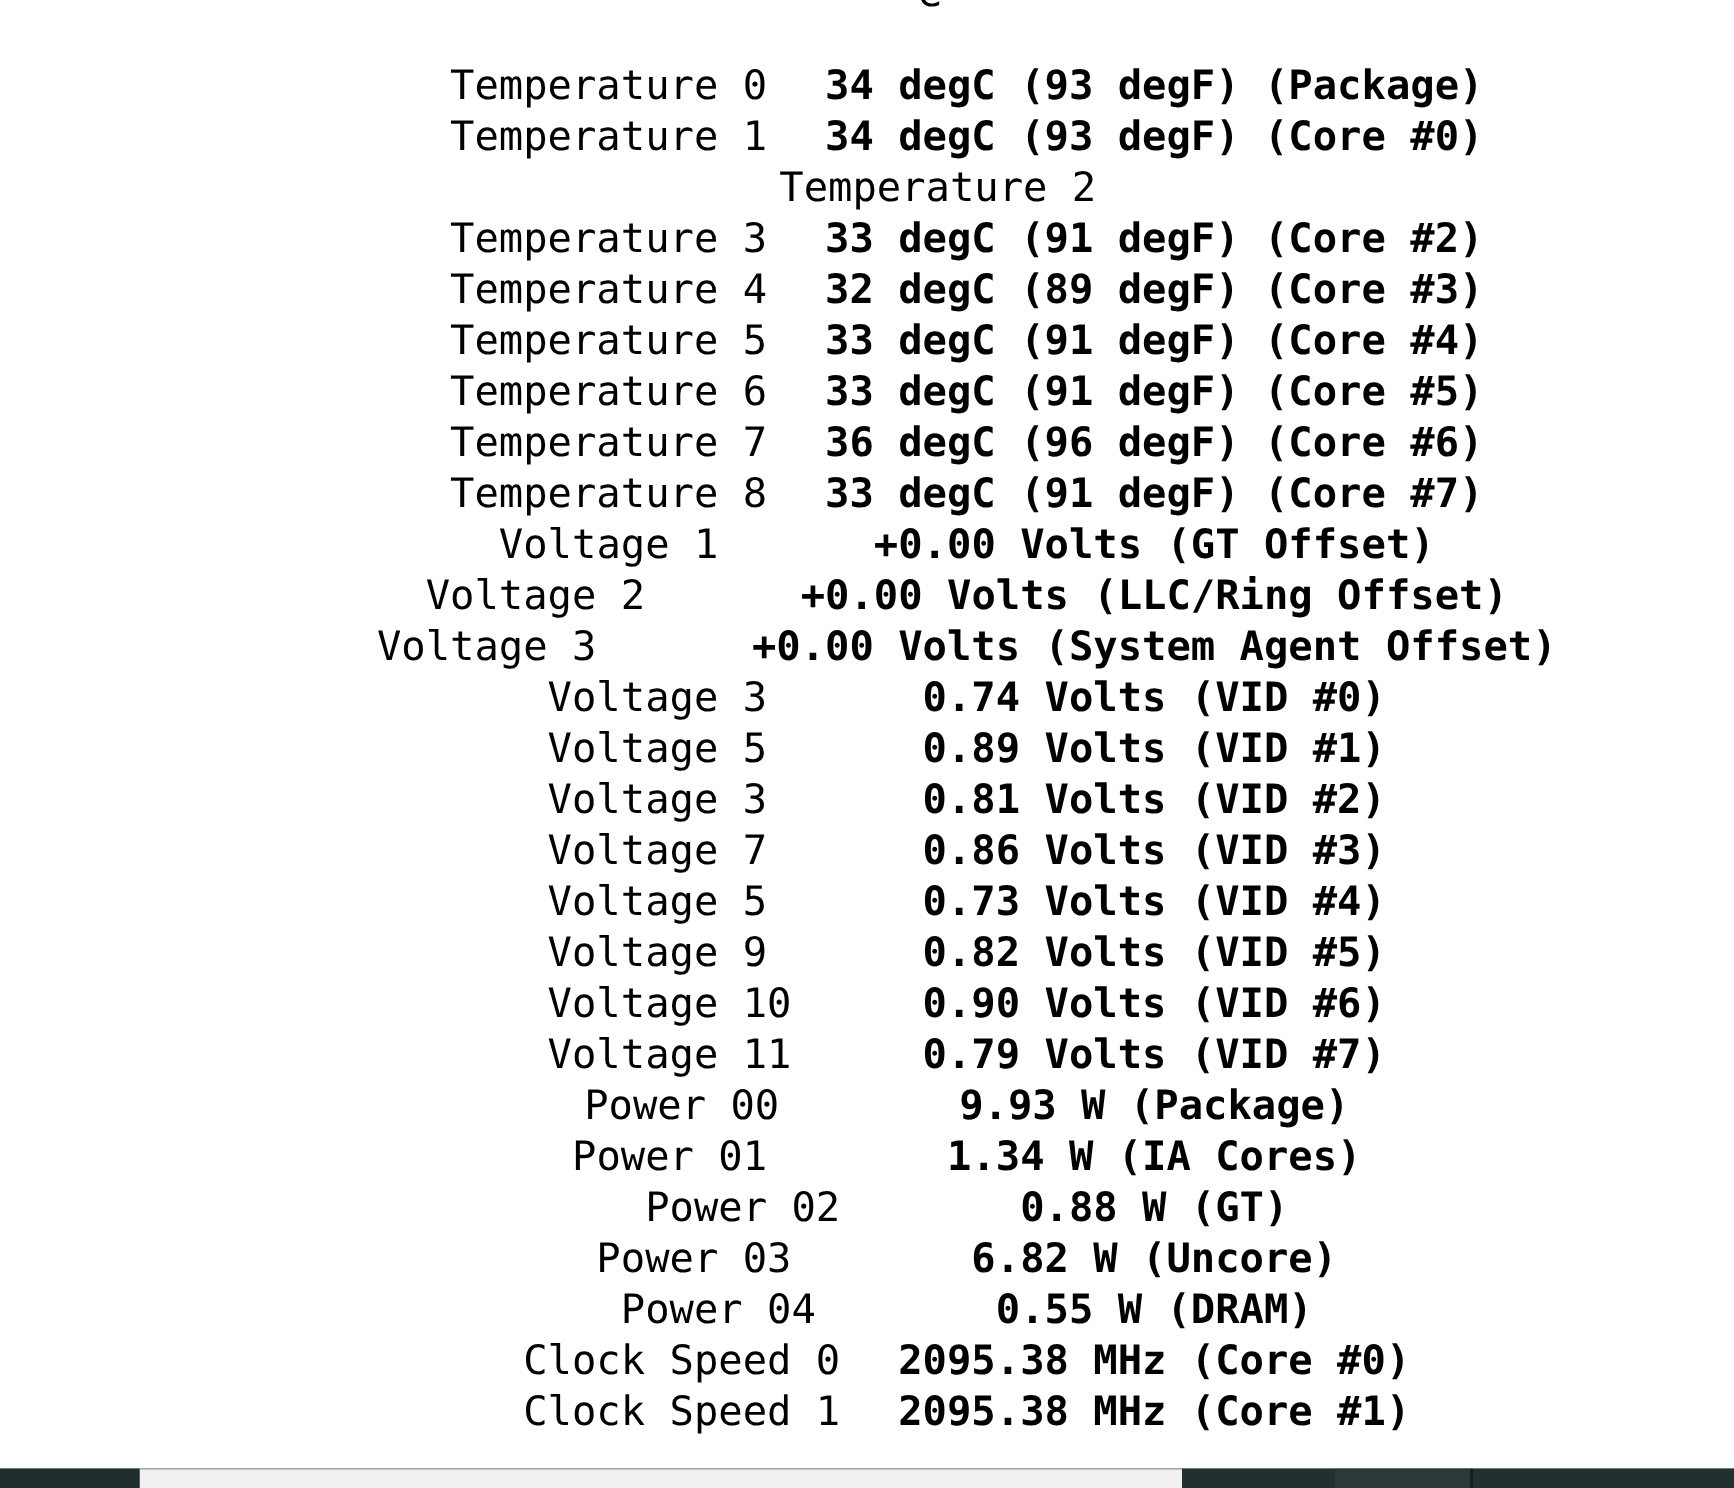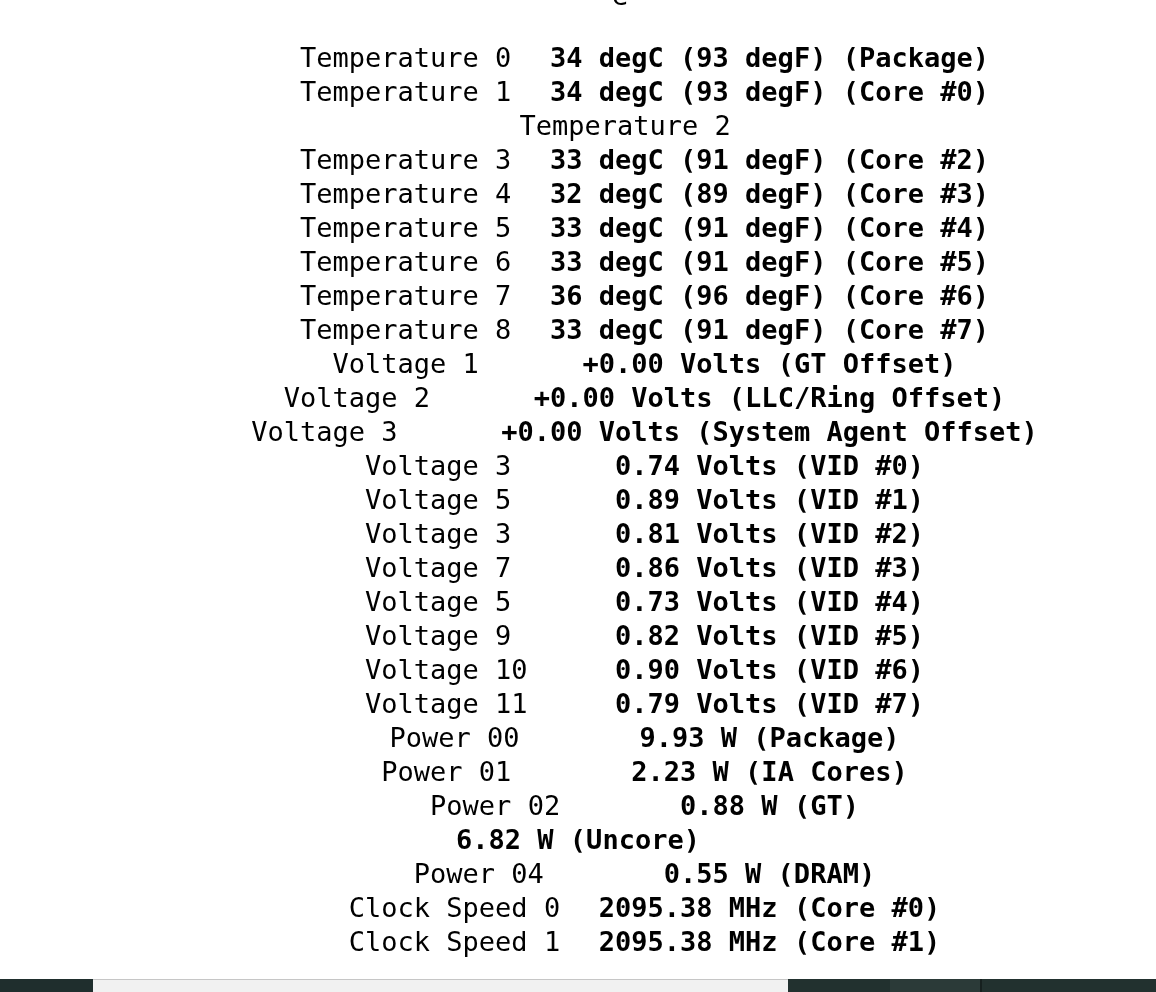--- a/index.html
+++ b/index.html
@@ -136,23 +136,23 @@
       <div class="sensor-row"><span class="sensor-label">Voltage 3</span><span class="sensor-value">+0.00 Volts (System Agent Offset)</span></div>
       <div class="sensor-row"><span class="sensor-label">Voltage 3</span><span class="sensor-value">0.74 Volts (VID #0)</span></div>
       <div class="sensor-row"><span class="sensor-label">Voltage 5</span><span class="sensor-value">0.89 Volts (VID #1)</span></div>
       <div class="sensor-row"><span class="sensor-label">Voltage 3</span><span class="sensor-value">0.81 Volts (VID #2)</span></div>
       <div class="sensor-row"><span class="sensor-label">Voltage 7</span><span class="sensor-value">0.86 Volts (VID #3)</span></div>
       <div class="sensor-row"><span class="sensor-label">Voltage 5</span><span class="sensor-value">0.73 Volts (VID #4)</span></div>
       <div class="sensor-row"><span class="sensor-label">Voltage 9</span><span class="sensor-value">0.82 Volts (VID #5)</span></div>
       <div class="sensor-row"><span class="sensor-label">Voltage 10</span><span class="sensor-value">0.90 Volts (VID #6)</span></div>
       <div class="sensor-row"><span class="sensor-label">Voltage 11</span><span class="sensor-value">0.79 Volts (VID #7)</span></div>
       <div class="sensor-row"><span class="sensor-label">Power 00</span><span class="sensor-value">9.93 W (Package)</span></div>
-      <div class="sensor-row"><span class="sensor-label">Power 01</span><span class="sensor-value">2.23 W (IA Cores)</span></div>
+      <div class="sensor-row"><span class="sensor-label">Power 01</span><span class="sensor-value">1.34 W (IA Cores)</span></div>
       <div class="sensor-row"><span class="sensor-label">Power 02</span><span class="sensor-value">0.88 W (GT)</span></div>
-      <div class="sensor-row"><span class="sensor-value">6.82 W (Uncore)</span></div>
+      <div class="sensor-row"><span class="sensor-label">Power 03</span><span class="sensor-value">6.82 W (Uncore)</span></div>
       <div class="sensor-row"><span class="sensor-label">Power 04</span><span class="sensor-value">0.55 W (DRAM)</span></div>
       <div class="sensor-row"><span class="sensor-label">Clock Speed 0</span><span class="sensor-value">2095.38 MHz (Core #0)</span></div>
       <div class="sensor-row"><span class="sensor-label">Clock Speed 1</span><span class="sensor-value">2095.38 MHz (Core #1)</span></div>
     </div>
 
   <div class="scrollbar-strip">
     <div class="scroll-track"></div>
     <div class="scroll-thumb"></div>
     <div class="scroll-left-cap"></div>
     <div class="taskbar-seg" style="left:890px;width:90px;"></div>

